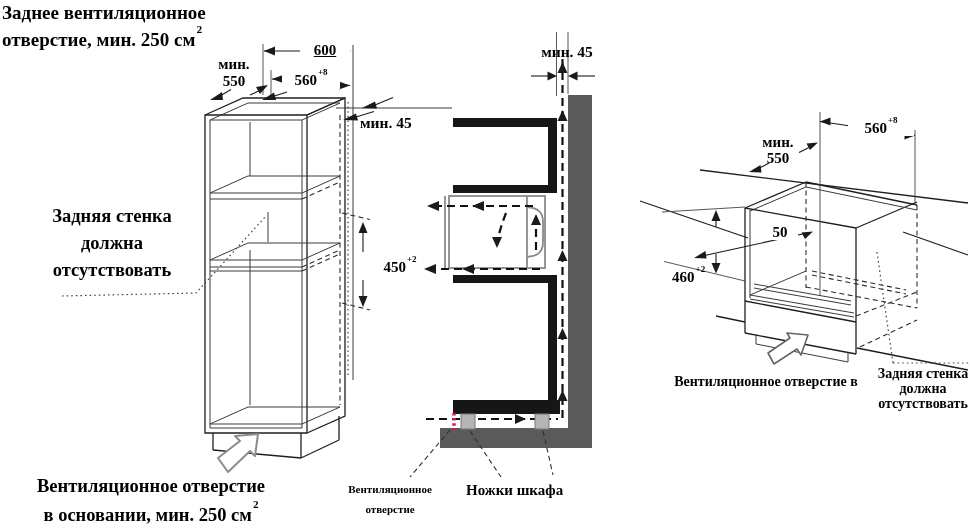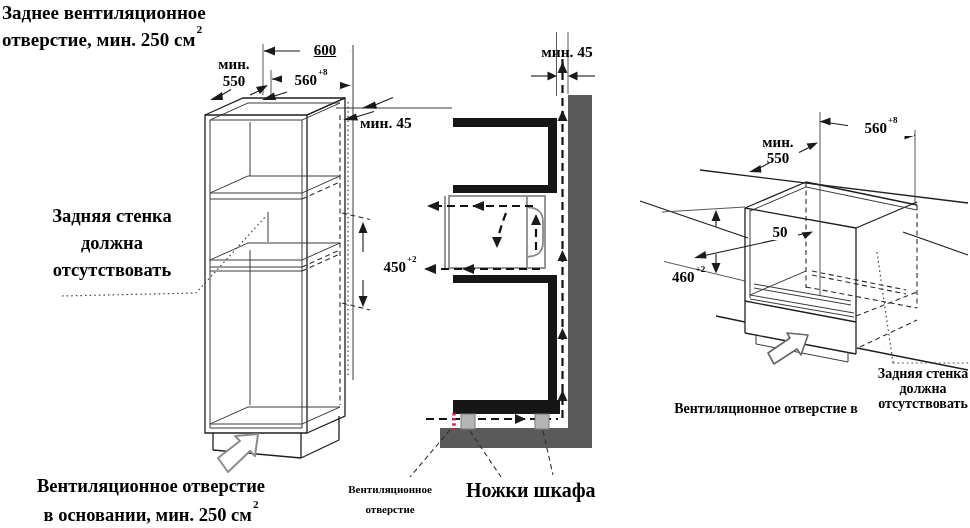--- a/index.html
+++ b/index.html
@@ -305,38 +305,38 @@
   <span>450</span><sup>+2</sup>
 </div>
 
 <div class="lbl dimtxt c" style="left:527px;top:43px;width:80px;font-size:15.5px;">мин. 45</div>
 
 <div class="lbl sec c" style="left:320px;top:479px;width:140px;">
   <div>Вентиляционное</div>
   <div>отверстие</div>
 </div>
 
-<div class="lbl sec" style="left:466px;top:480px;width:130px;font-size:20px;">Ножки шкафа</div>
+<div class="lbl sec" style="left:466px;top:480px;width:130px;font-size:15px;">Ножки шкафа</div>
 
 <div class="lbl rdim bg" style="left:848px;top:116px;width:60px;text-align:center;">
   <span>560</span><sup>+8</sup>
 </div>
 
 <div class="lbl rdim c" style="left:752px;top:134px;width:52px;">
   <div>мин.</div>
   <div>550</div>
 </div>
 
 <div class="lbl rdim" style="left:672px;top:229px;width:56px;margin-top:36px;">
   <span>460</span><sup>+2</sup>
 </div>
 
 <div class="lbl rdim bg" style="left:762px;top:224px;width:30px;text-align:center;">50</div>
 
-<div class="lbl rlbl c" style="left:656px;top:373px;width:220px;margin-top:27px;">
+<div class="lbl rlbl c" style="left:656px;top:373px;width:220px;">
   <div>Вентиляционное отверстие в</div>
 </div>
 
 <div class="lbl rlbl2 c" style="left:870px;top:366px;width:106px;">
   <div>Задняя стенка</div>
   <div>должна</div>
   <div>отсутствовать</div>
 </div>
 
 </div>

